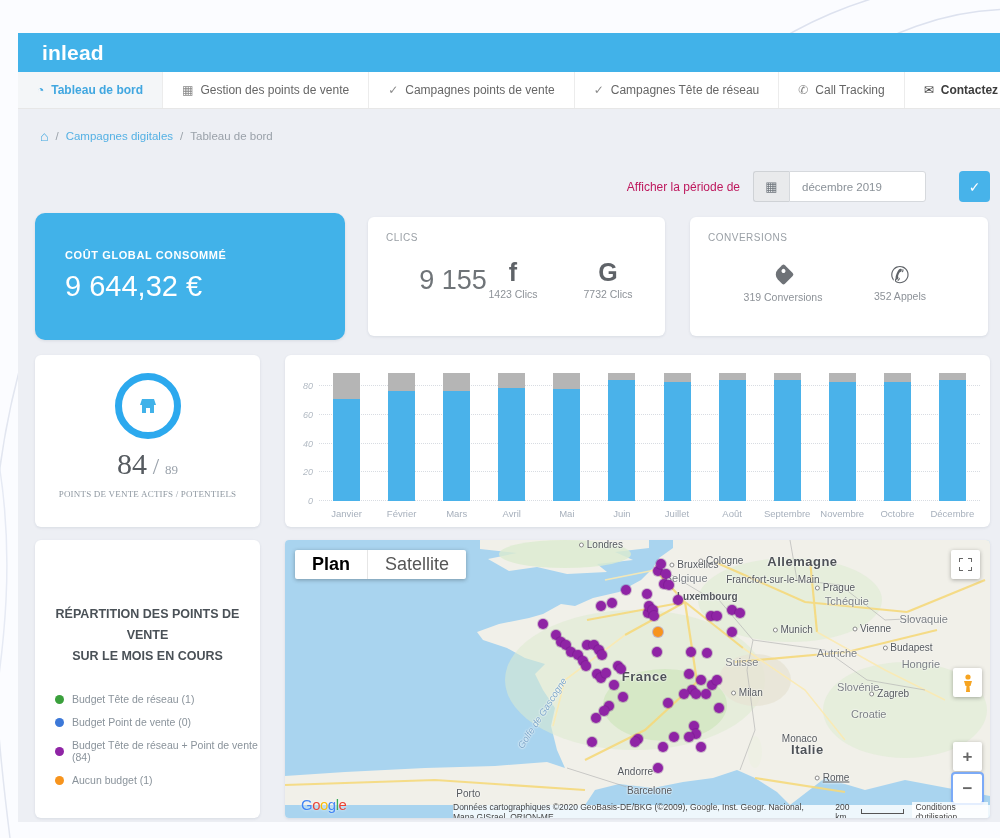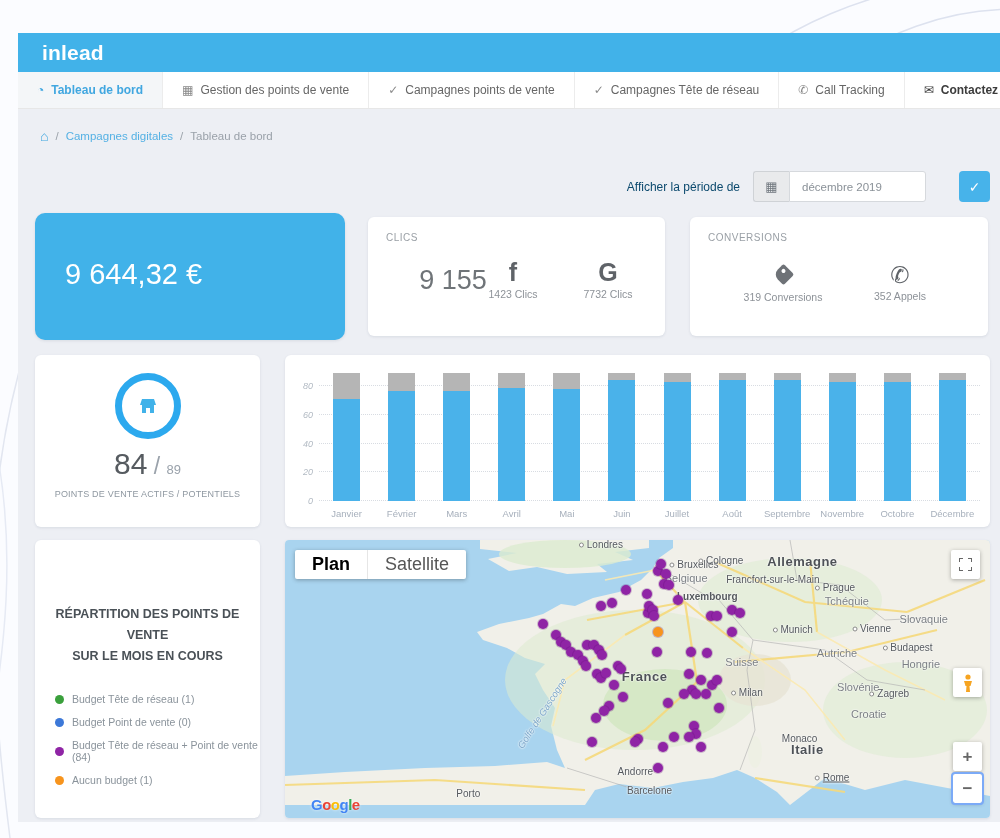--- a/index.html
+++ b/index.html
@@ -27,21 +27,21 @@
   
   #content { position:absolute; left:0; right:0; top:76px; bottom:16px; background:#edeff4; }
 
   
   #breadcrumb { position:absolute; left:22px; top:20px; font-size:11.5px; color:#9aa1a9; display:flex; align-items:center; gap:7px; }
   #breadcrumb .home { color:#41a7e0; font-size:14px; line-height:1; }
   #breadcrumb a { color:#55b1e4; text-decoration:none; }
 
   
   #period-row { position:absolute; right:10px; top:62px; display:flex; align-items:center; gap:9px; }
-  #period-label { font-size:12px; color:#0c4a6e; margin-right:4px; }
+  #period-label { font-size:12px; color:#be185d; margin-right:4px; }
   #period-group { display:flex; }
   #cal-btn { width:36px; height:31px; background:#e9eaec; border:1px solid #cfd2d6; border-right:none; border-radius:3px 0 0 3px; display:flex; align-items:center; justify-content:center; color:#6f767d; font-size:13px; cursor:pointer; }
   #period-input { width:137px; height:31px; border:1px solid #d6d9dd; border-radius:0 3px 3px 0; font-size:11.5px; color:#8a9198; padding:0 12px; font-family:inherit; }
   #period-ok { width:31px; height:31px; background:#47b3ea; border:none; border-radius:4px; color:#fff; font-size:14px; cursor:pointer; margin-left:24px; }
 
   
   .card { position:absolute; background:#fff; border-radius:6px; box-shadow:0 1px 3px rgba(30,50,80,.10); }
   #card-cost { left:17px; top:104px; width:310px; height:127px; background:#41b2e9; border-radius:10px; color:#fff; padding:36px 0 0 30px; }
   #cost-title { font-size:11px; font-weight:bold; letter-spacing:.6px; }
   #cost-value { font-size:29px; margin-top:9px; font-weight:normal; }
@@ -55,21 +55,21 @@
   .mini-stat .mini-label { font-size:10.5px; color:#8d9298; margin-top:3px; }
   #stat-fb { left:100px; top:42px; }
   #stat-gg { left:195px; top:42px; }
   #stat-tag { left:48px; top:46px; }
   #stat-call { left:165px; top:46px; }
   .tag-shape { width:15px; height:15px; background:#6e7277; border-radius:2px 2px 2px 7px; transform:rotate(45deg); display:inline-block; position:relative; margin:4px 0 2px; }
   .tag-shape::after { content:""; position:absolute; left:3px; top:3px; width:4px; height:4px; border-radius:50%; background:#fff; }
   .phone-glyph { font-size:23px; color:#5f6368; line-height:24px; }
 
   
-  #card-pos { left:17px; top:246px; width:225px; height:172px; text-align:center; }
+  #card-pos { left:17px; top:246px; width:225px; height:172px; text-align:center;font-family:Liberation Serif, serif; }
   #pos-ring { width:66px; height:66px; border:7px solid #2ca9ee; border-radius:50%; margin:18px auto 0; display:flex; align-items:center; justify-content:center; }
   #pos-vals { margin-top:8px; color:#565b60; }
   #pos-active { font-size:30px; }
   #pos-sep { font-size:23px; color:#9aa2ab; }
   #pos-total { font-size:13px; color:#9aa2ab; }
   #pos-label { margin-top:8px; font-size:9px; color:#8f98a1; letter-spacing:.2px; }
 
   #card-chart { left:267px; top:246px; width:705px; height:172px; }
   #chart { position:absolute; left:34px; right:10px; top:14px; bottom:26px; }
   .gridline { position:absolute; left:0; right:0; border-top:1px dotted #d8dce2; }
@@ -101,21 +101,21 @@
   
   #map-type { position:absolute; left:10px; top:10px; display:flex; background:#fff; box-shadow:0 1px 4px rgba(0,0,0,.3); border-radius:2px; z-index:5; }
   #map-type .mt-btn { padding:0 17px; height:29px; line-height:29px; font-size:18px; color:#565656; cursor:pointer; }
   #map-type .mt-btn.sel { font-weight:bold; color:#000; }
   #map-type .mt-div { width:1px; background:#e6e6e6; }
   .map-sq { position:absolute; width:29px; height:29px; background:#fff; box-shadow:0 1px 4px rgba(0,0,0,.3); border-radius:2px; display:flex; align-items:center; justify-content:center; z-index:5; cursor:pointer; }
   #btn-full { right:10px; top:10px; }
   #btn-peg { right:8px; top:128px; }
   #btn-zin { right:8px; bottom:47px; color:#666; font-size:17px; font-weight:bold; }
   #btn-zout { right:8px; bottom:15px; color:#666; font-size:17px; font-weight:bold; outline:2px solid #7baaf7; }
-  #google-logo { position:absolute; left:26px; bottom:5px; font-size:15px; font-weight:bold; letter-spacing:-.5px; z-index:5; text-shadow:0 0 3px rgba(255,255,255,.8); }
+  #google-logo { position:absolute; left:16px; bottom:5px; font-size:15px; font-weight:normal; letter-spacing:-.5px; z-index:5; text-shadow:0 0 3px rgba(255,255,255,.8); }
   #map-attr { position:absolute; right:0; bottom:0; left:168px; height:13px; background:rgba(255,255,255,.8); display:flex; align-items:center; justify-content:flex-end; gap:8px; font-size:8.5px; color:#444; z-index:5; padding-right:2px; }
   #scale-bar { display:flex; align-items:center; gap:3px; }
   #scale-line { width:52px; height:5px; border:1px solid #555; border-top:none; }
   #map-terms { background:rgba(255,255,255,.8); padding:0 3px; }
 </style>
 </head>
 <body>
 
 <svg id="bg-decor" viewBox="0 0 1000 838" fill="none">
   <path d="M705,100 C780,20 880,-10 960,-20" stroke="#dde2ef" stroke-width="1.5"></path>
@@ -171,20 +171,21 @@
     <div id="period-row">
       <span id="period-label">Afficher la période de</span>
       <div id="period-group">
         <div id="cal-btn">▦</div>
         <input id="period-input" type="text" value="décembre 2019" style="">
       </div>
       <button id="period-ok">✓</button>
     </div>
 
     <div id="card-cost" class="card">
+      <div id="cost-title">COÛT GLOBAL CONSOMMÉ</div>
       <div id="cost-value">9 644,32 €</div>
     </div>
 
     <div id="card-clics" class="card">
       <div class="card-title">CLICS</div>
       <div id="clics-total">9 155</div>
       <div id="stat-fb" class="mini-stat">
         <div class="big-glyph">f</div>
         <div class="mini-label">1423 Clics</div>
       </div>
@@ -491,17 +492,25 @@
         <div id="btn-peg" class="map-sq">
           <svg width="12" height="18" viewBox="0 0 12 18">
             <circle cx="6" cy="3" r="2.6" fill="#f6a421"></circle>
             <path d="M2,7 H10 L8.5,12 H7.5 L8,18 H4 L4.5,12 H3.5 Z" fill="#f6a421"></path>
           </svg>
         </div>
         <div id="btn-zin" class="map-sq">+</div>
         <div id="btn-zout" class="map-sq">−</div>
 
         <div id="google-logo"><span style="color: rgb(66, 133, 244);">G</span><span style="color: rgb(234, 67, 53);">o</span><span style="color: rgb(251, 188, 5);">o</span><span style="color: rgb(66, 133, 244);">g</span><span style="color: rgb(52, 168, 83);">l</span><span style="color: rgb(234, 67, 53);">e</span></div>
+        <div id="map-attr">
+          <span>Données cartographiques ©2020 GeoBasis-DE/BKG (©2009), Google, Inst. Geogr. Nacional, Mapa GISrael, ORION-ME</span>
+          <span id="scale-bar">
+            <span>200 km</span>
+              <span id="scale-line"></span>
+          </span>
+          <span id="map-terms">Conditions d'utilisation</span>
+        </div>
       </div>
     </div>
 
   </div>
 </div>
 
 </body></html>

